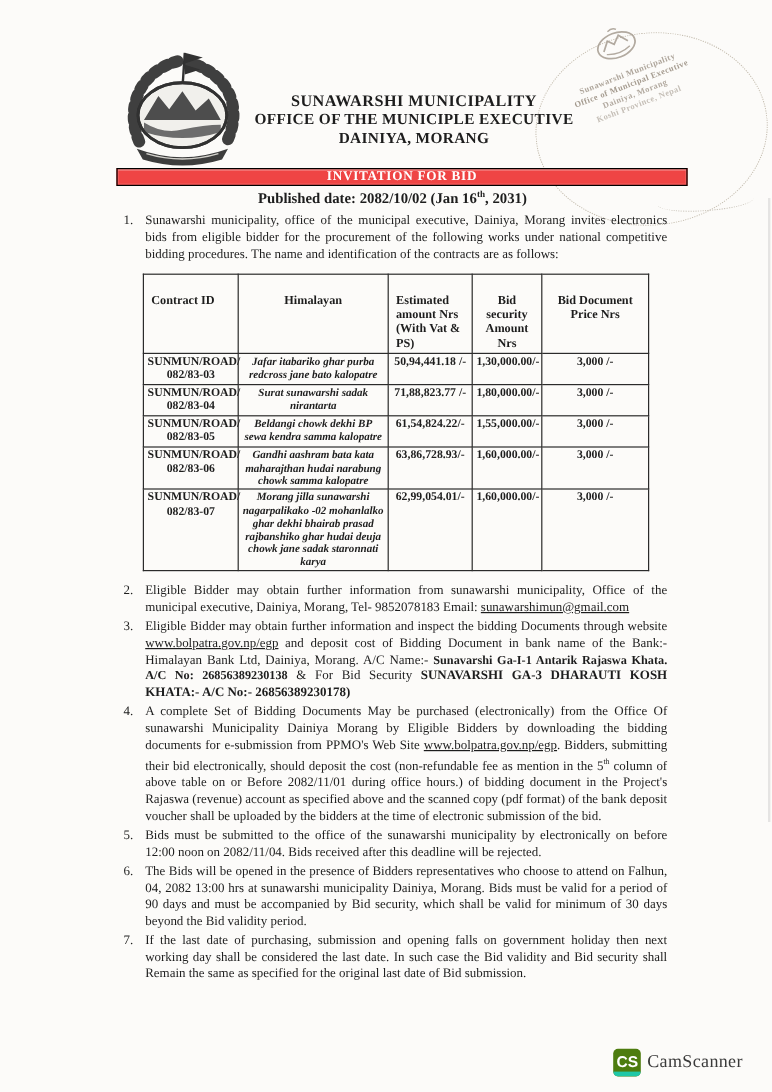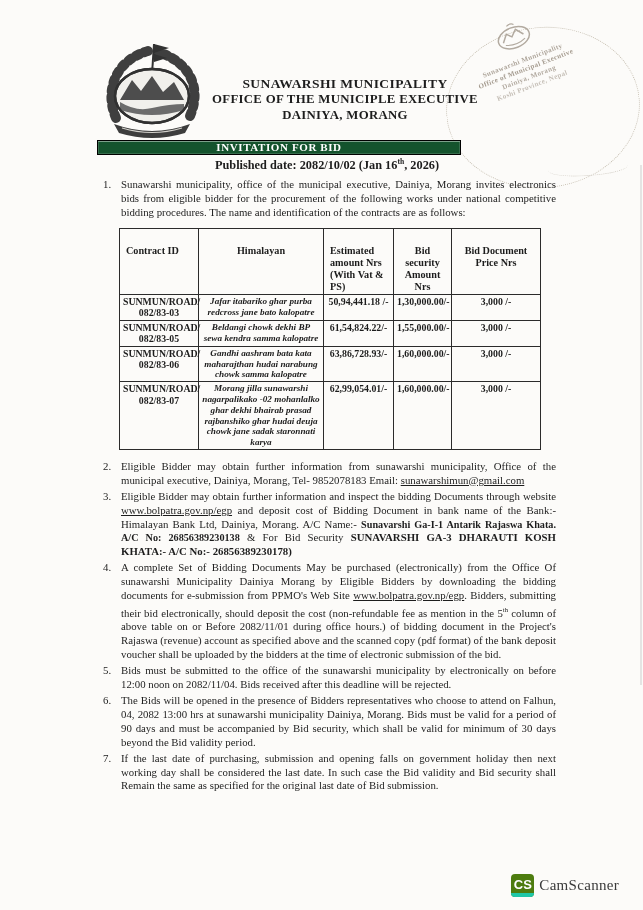--- a/index.html
+++ b/index.html
@@ -34,22 +34,22 @@
   .stamp-line.f2 { opacity:.95; }
   .stamp-line.f3 { opacity:.8; }
   .stamp-line.f4 { opacity:.6; }
 
   
   .header { position:absolute; left:120px; top:76px; width:450px; text-align:center; }
   .h-title { font-size:13.5px; font-weight:bold; letter-spacing:.4px; line-height:16px; }
   .h-line  { font-size:12.8px; font-weight:bold; letter-spacing:.3px; line-height:15.5px; }
 
   .banner {
-    position:absolute; left:97px; top:140px; width:364px; height:15px;
-    background:#14532d; border:1px solid #000;
+    position:absolute; left:97px; top:140px; width:476px; height:15px;
+    background:#ef4444; border:1px solid #000;
     box-shadow:inset 0 1px 0 rgba(255,255,255,.35), inset 0 0 0 1px rgba(255,255,255,.15);
     color:#fff; text-align:center;
     font-size:11px; font-weight:bold; letter-spacing:.6px; line-height:13px;
   }
   .published {
     position:absolute; left:97px; top:157px; width:460px; text-align:center;
     font-size:12.3px; font-weight:bold;
   }
   sup { font-size:.62em; }
 
@@ -135,21 +135,21 @@
   </div>
 
   <div class="header">
     <div class="h-title">SUNAWARSHI MUNICIPALITY</div>
     <div class="h-line">OFFICE OF THE MUNICIPLE EXECUTIVE</div>
     <div class="h-line">DAINIYA, MORANG</div>
   </div>
 
   <div class="banner">INVITATION FOR BID</div>
 
-  <div class="published"><span>Published date: 2082/10/02 (Jan 16</span><sup>th</sup><span>, 2026)</span></div>
+  <div class="published"><span>Published date: 2082/10/02 (Jan 16</span><sup>th</sup><span>, 2031)</span></div>
 
   <div class="content">
 
     <div class="item">
       <div class="num">1.</div>
       <div class="itext">Sunawarshi municipality, office of the municipal executive, Dainiya, Morang invites electronics bids from eligible bidder for the procurement of the following works under national competitive bidding procedures. The name and identification of the contracts are as follows:</div>
     </div>
 
     <table class="bids">
       <colgroup>
@@ -168,20 +168,27 @@
         <th class="c">Bid Document Price Nrs</th>
       </tr>
       <tr>
         <td class="cid">SUNMUN/ROAD/ 082/83-03</td>
         <td class="part">Jafar itabariko ghar purba redcross jane bato kalopatre</td>
         <td class="amt">50,94,441.18 /-</td>
         <td class="amt">1,30,000.00/-</td>
         <td class="amt">3,000 /-</td>
       </tr>
       <tr>
+        <td class="cid">SUNMUN/ROAD/ 082/83-04</td>
+        <td class="part">Surat sunawarshi sadak nirantarta</td>
+        <td class="amt">71,88,823.77 /-</td>
+        <td class="amt">1,80,000.00/-</td>
+        <td class="amt">3,000 /-</td>
+      </tr>
+      <tr>
         <td class="cid">SUNMUN/ROAD/ 082/83-05</td>
         <td class="part">Beldangi chowk dekhi BP sewa kendra samma kalopatre</td>
         <td class="amt">61,54,824.22/-</td>
         <td class="amt">1,55,000.00/-</td>
         <td class="amt">3,000 /-</td>
       </tr>
       <tr>
         <td class="cid">SUNMUN/ROAD/ 082/83-06</td>
         <td class="part">Gandhi aashram bata kata maharajthan hudai narabung chowk samma kalopatre</td>
         <td class="amt">63,86,728.93/-</td>

